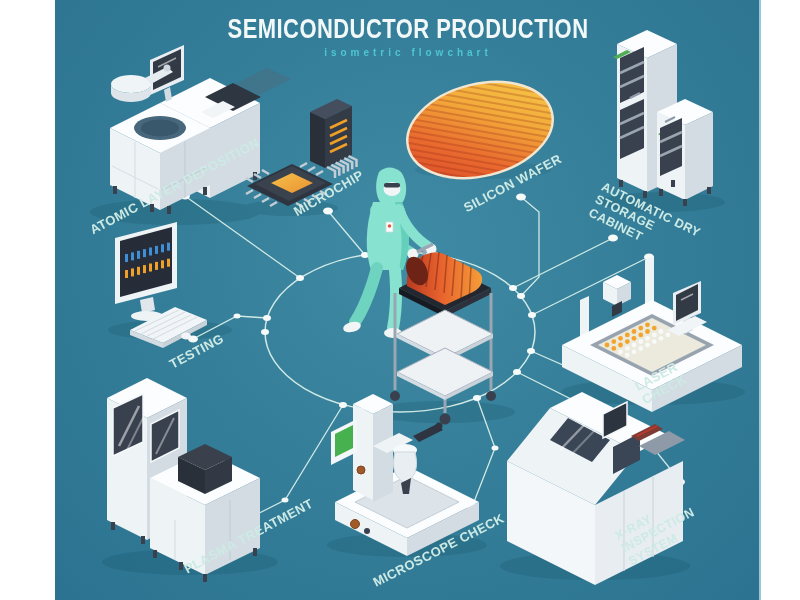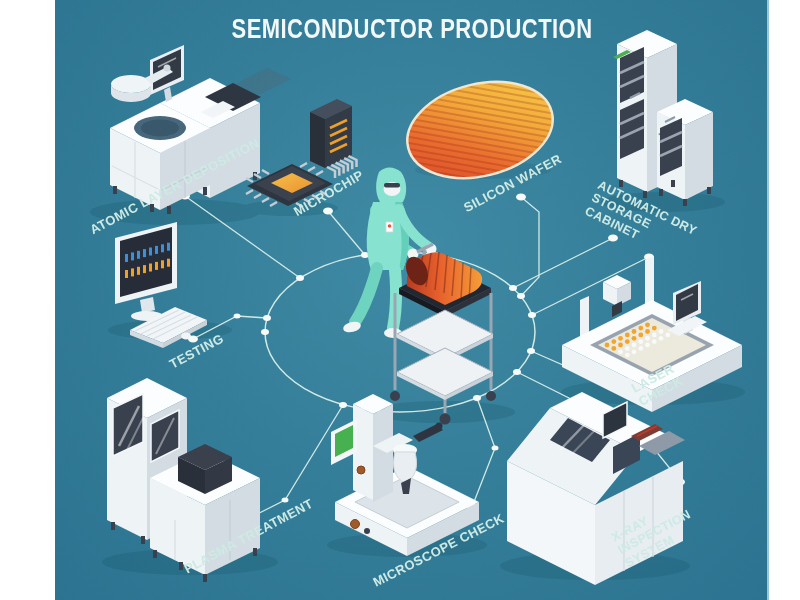--- a/index.html
+++ b/index.html
@@ -1,19 +1,19 @@
 <!DOCTYPE html>
 <html><head>
 <meta charset="utf-8">
 <style>
   html,body{margin:0;padding:0;background:#ffffff;}
   .canvas{position:relative;width:800px;height:600px;background:#ffffff;overflow:hidden;
           font-family:"Liberation Sans", sans-serif;}
   .poster{position:absolute;left:55px;top:0;width:706px;height:600px;overflow:hidden;
-          background:radial-gradient(ellipse at 50% 42%, #3f8aa4 0%, #357e99 48%, #2b7390 100%);padding-left:8px;}
+          background:radial-gradient(ellipse at 50% 42%, #3f8aa4 0%, #357e99 48%, #2b7390 100%);}
   .poster::after{content:"";position:absolute;right:0;top:0;width:2px;height:100%;
           background:#bfe3ee;opacity:.75;}
   .poster svg{position:absolute;left:0;top:0;}
   .hdr{position:absolute;left:0;top:14px;width:100%;text-align:center;z-index:5;pointer-events:none;}
   .hdr h1{margin:0;font-size:25px;font-weight:700;letter-spacing:.5px;color:#f2f8f8;
           transform:scale(.88,1.14);transform-origin:50% 50%;}
   .hdr .sub{margin-top:4px;font-size:10px;font-weight:700;letter-spacing:4px;color:#4ec6d0;}
   .nlabel{position:absolute;z-index:6;color:#cdeae4;font-weight:700;font-size:13px;
           letter-spacing:.4px;white-space:pre-line;line-height:1.15;pointer-events:none;
           transform:translate(-50%,-50%) rotate(-28deg);}
@@ -419,20 +419,21 @@
         <polygon points="342,372 390,396 390,400 342,376" fill="#d3dce3"></polygon>
         <polygon points="390,396 438,372 438,376 390,400" fill="#c9d2d9"></polygon>
         <circle cx="340" cy="396" r="5" fill="#39414f"></circle>
         <circle cx="436" cy="396" r="5" fill="#39414f"></circle>
         <circle cx="390" cy="419" r="5.5" fill="#39414f"></circle>
       </g>
     </svg>
 
     <div class="hdr">
       <h1>SEMICONDUCTOR PRODUCTION</h1>
+      <div class="sub">isometric flowchart</div>
     </div>
 
     <div class="nlabel lb-ald">ATOMIC LAYER DEPOSITION</div>
     <div class="nlabel lb-chip">MICROCHIP</div>
     <div class="nlabel lb-wafer">SILICON WAFER</div>
     <div class="nlabel lb-storage small">AUTOMATIC DRY
 STORAGE CABINET</div>
     <div class="nlabel lb-testing">TESTING</div>
     <div class="nlabel lb-laser">LASER CHECK</div>
     <div class="nlabel lb-plasma">PLASMA TREATMENT</div>

